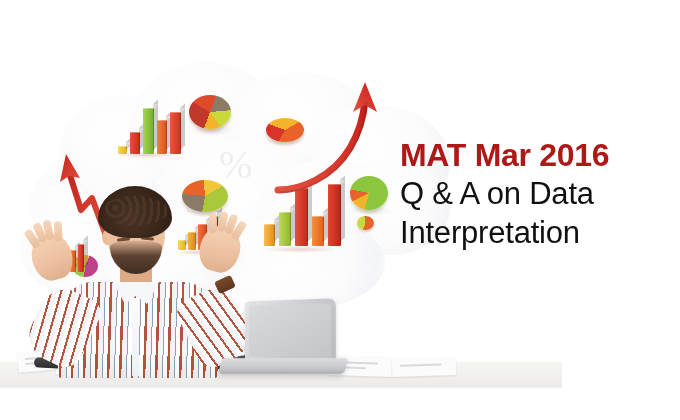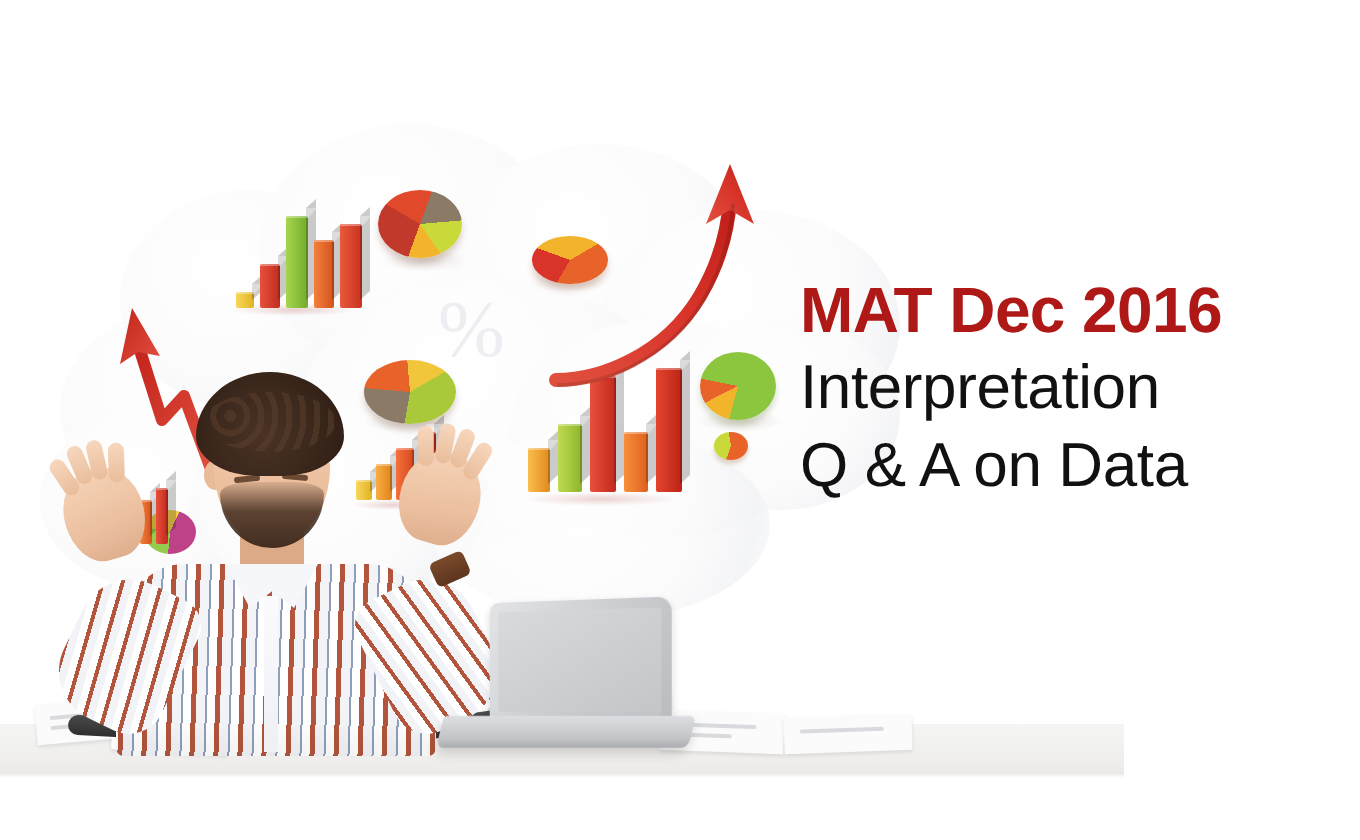--- a/index.html
+++ b/index.html
@@ -417,18 +417,18 @@
       <div class="finger" style="left:29px;top:-10px;transform:rotate(16deg);"></div>
     </div>
   </div>
 
   <div id="laptop">
     <div class="lid"></div>
     <div class="base"></div>
   </div>
 
   <div id="headline">
-    <div class="h-red">MAT Dec 2016</div>
+    <div class="h-red">MAT Mar 2016</div>
+    <div class="h-black">Q &amp; A on Data</div>
     <div class="h-black">Interpretation</div>
-    <div class="h-black">Q &amp; A on Data</div>
   </div>
 
 </div>
 
 </body></html>

